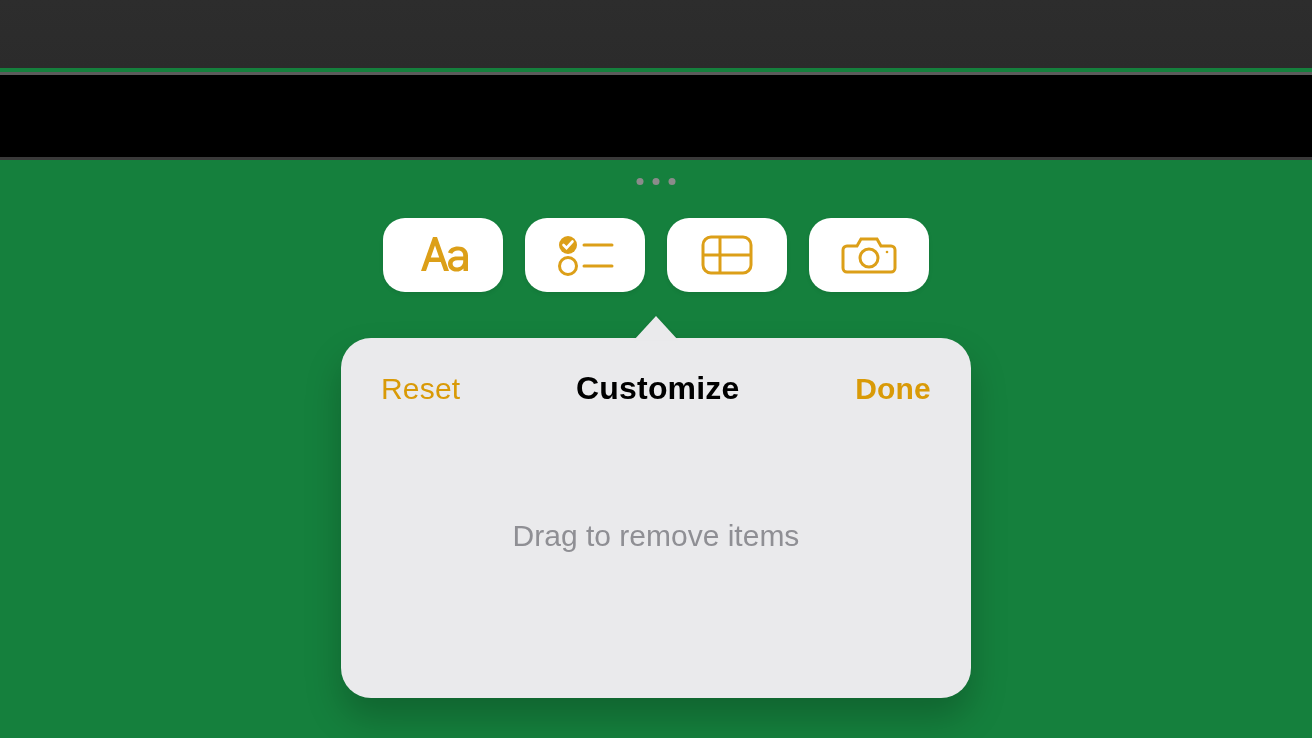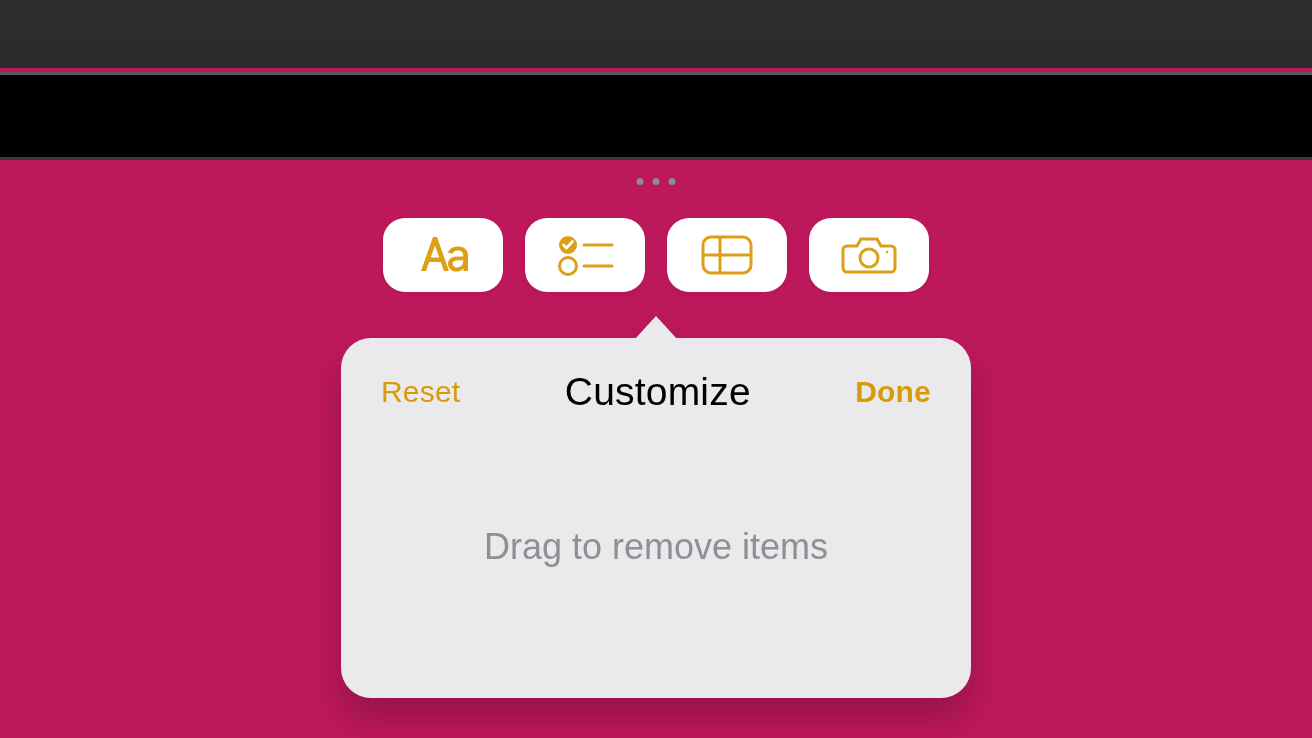--- a/index.html
+++ b/index.html
@@ -1,18 +1,18 @@
 <!DOCTYPE html>
 <html><head>
   <meta charset="utf-8">
   <style>
     * { margin: 0; padding: 0; box-sizing: border-box; }
     html, body { width: 1312px; height: 738px; overflow: hidden; font-family: -apple-system, "SF Pro Display", "Helvetica Neue", Arial, sans-serif; }
 
-    .stage { position: relative; width: 1312px; height: 738px; background: #be185d; }
+    .stage { position: relative; width: 1312px; height: 738px; background: #15803d; }
 
     
     .bezel-outer { position: absolute; left: 0; right: 0; top: 0; height: 68px;
       background: linear-gradient(#2d2d2d, #2b2b2b); }
     .bezel-inner { position: absolute; left: -4px; right: -4px; top: 72px; height: 88px;
       background: #000; border-top: 3px solid #5b5b5b; border-bottom: 3px solid #3a3a3a; border-radius: 2px; }
 
     
     .grip { position: absolute; top: 178px; left: 50%; transform: translateX(-50%); display: flex; gap: 9px; }
     .grip span { width: 7px; height: 7px; border-radius: 50%; background: #8b8b8b; }
@@ -28,22 +28,22 @@
     .arrow { width: 0; height: 0; border-left: 22px solid transparent; border-right: 22px solid transparent;
       border-bottom: 24px solid #eaeaec; margin: 0 auto; filter: drop-shadow(0 -1px 1px rgba(0,0,0,.05)); }
     .popover { width: 630px; height: 360px; background: #eaeaec; border-radius: 30px; margin-top: -2px;
       box-shadow: 0 20px 36px rgba(0,0,0,.22); padding: 32px 40px 0 40px; }
     .pop-header { display: flex; align-items: center; }
     .pop-header .left { flex: 0 0 auto; }
     .pop-header .center { flex: 1 1 auto; text-align: center; }
     .pop-header .right { flex: 0 0 auto; text-align: right; }
     .accent { color: #d99a07; font-size: 30px; font-weight: 400; letter-spacing: .2px; }
     .accent.bold { font-weight: 700; }
-    .title { color: #000; font-size: 39px; font-weight: 400; letter-spacing: .2px; }
-    .hint { color: #8f8f94; font-size: 36px; text-align: center; margin-top: 112px; }
+    .title { color: #000; font-size: 32px; font-weight: 700; letter-spacing: .2px; }
+    .hint { color: #8f8f94; font-size: 30px; text-align: center; margin-top: 112px; }
   </style>
 </head>
 <body>
 
 <div class="stage">
 
   <div class="bezel-outer"></div>
   <div class="bezel-inner"></div>
 
   <div class="grip">

